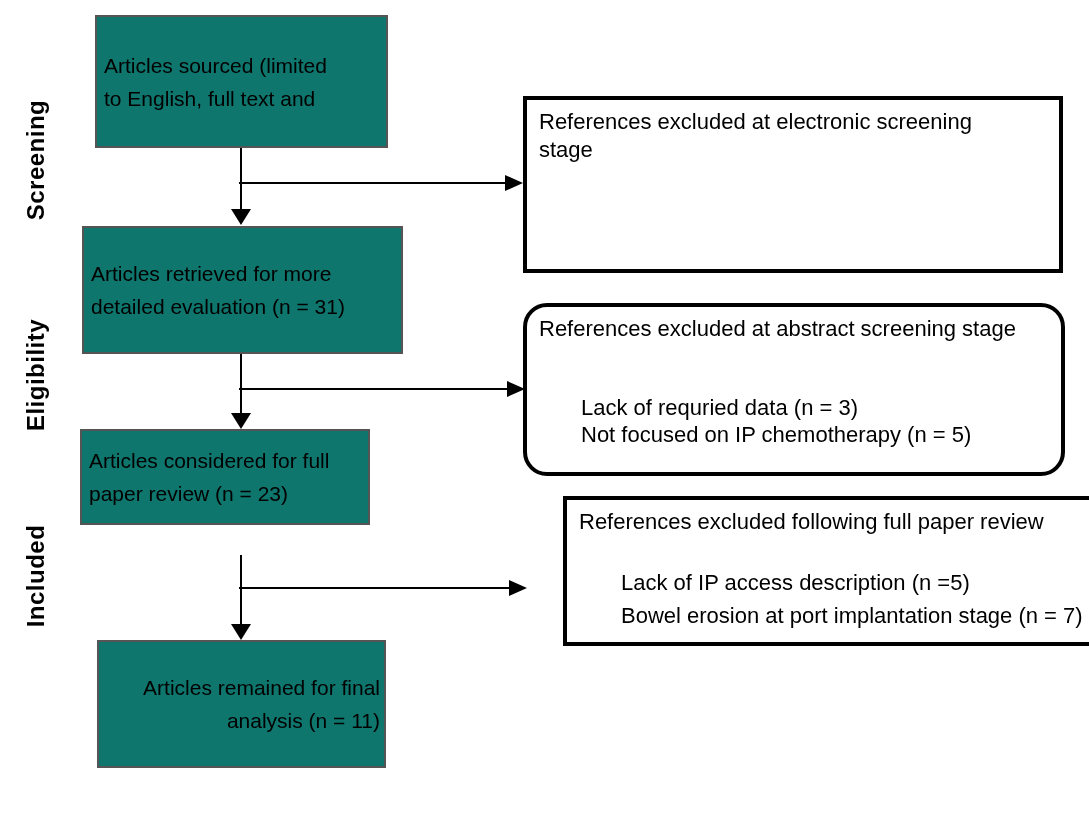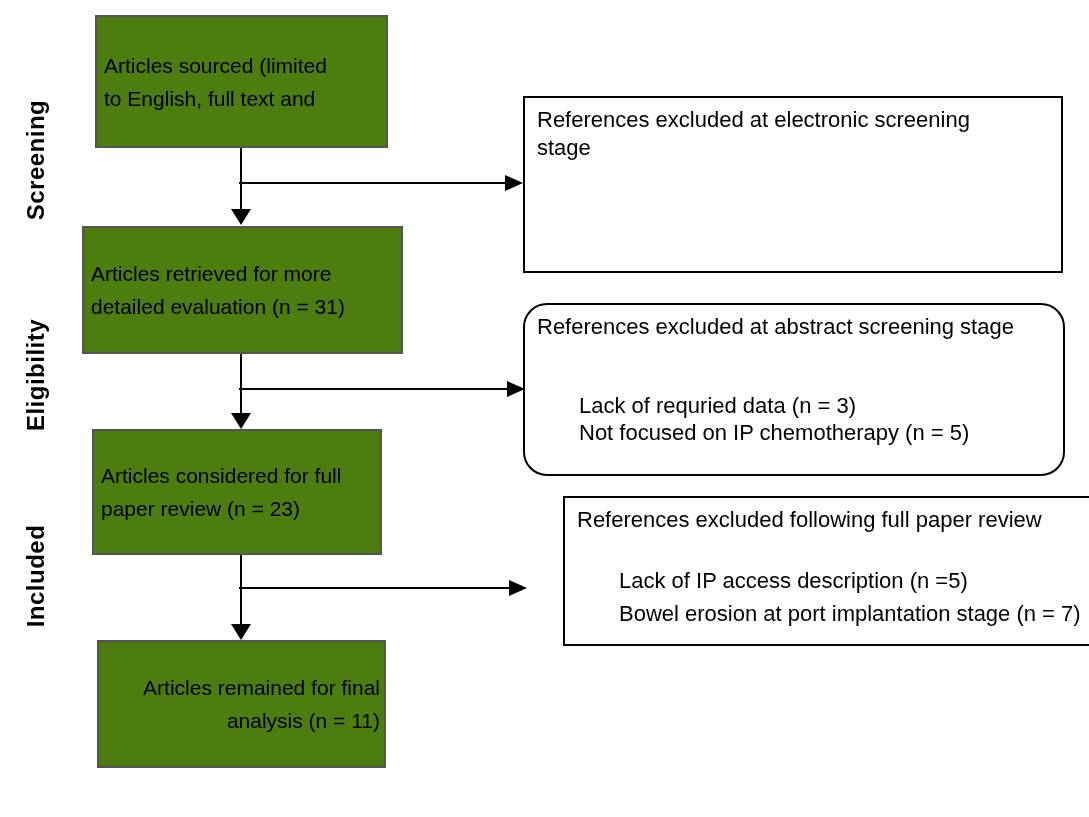--- a/index.html
+++ b/index.html
@@ -20,34 +20,34 @@
     position: absolute;
     transform: translate(-50%, -50%) rotate(-90deg);
     font-weight: bold;
     font-size: 24px;
     white-space: nowrap;
     letter-spacing: 0.5px;
   }
   .flow-box {
     position: absolute;
     border: 2px solid #555555;
-    background: #4d7c0f;
+    background: #0f766e;
     box-sizing: border-box;
     font-size: 21px;
     line-height: 33px;
     display: flex;
     flex-direction: column;
     justify-content: center;
     padding-left: 7px;
     padding-right: 4px;
   }
   .flow-line { white-space: nowrap; }
   .excl-box {
     position: absolute;
-    border: 2px solid #000000;
+    border: 4px solid #000000;
     background: #ffffff;
     box-sizing: border-box;
     font-size: 22px;
     line-height: 28px;
     padding: 8px 10px 0 12px;
   }
   .excl-title { }
   .excl-title.wrap-narrow { max-width: 492px; }
   .excl-items { padding-left: 42px; }
   .excl-box.b1 .excl-items { margin-top: 34px; }
@@ -77,21 +77,21 @@
     border-bottom: 8px solid transparent;
     border-left: 18px solid #000000;
   }
   
   #lbl-screening  { left: 36px; top: 160px; }
   #lbl-eligibility{ left: 36px; top: 375px; }
   #lbl-included   { left: 36px; top: 576px; }
 
   #box-sourced    { left: 95px;  top: 15px;  width: 293px; height: 133px; }
   #box-retrieved  { left: 82px;  top: 226px; width: 321px; height: 128px; }
-  #box-considered { left: 92px;  top: 429px; width: 290px; height: 126px; }
+  #box-considered { left: 80px;  top: 429px; width: 290px; height: 96px; }
   #box-final      { left: 97px;  top: 640px; width: 289px; height: 128px; text-align: right; }
 
   #excl-electronic { left: 523px; top: 96px;  width: 540px; height: 177px; }
   #excl-abstract   { left: 523px; top: 303px; width: 542px; height: 173px; border-radius: 24px; }
   #excl-fullpaper  { left: 524px; top: 496px; width: 554px; height: 150px; margin-left: 39px; }
 
   #v1 { left: 240px; top: 148px; height: 62px; }
   #a1 { left: 231px; top: 209px; }
   #h1 { left: 239px; top: 182px; width: 267px; }
   #ah1 { left: 505px; top: 175px; }

